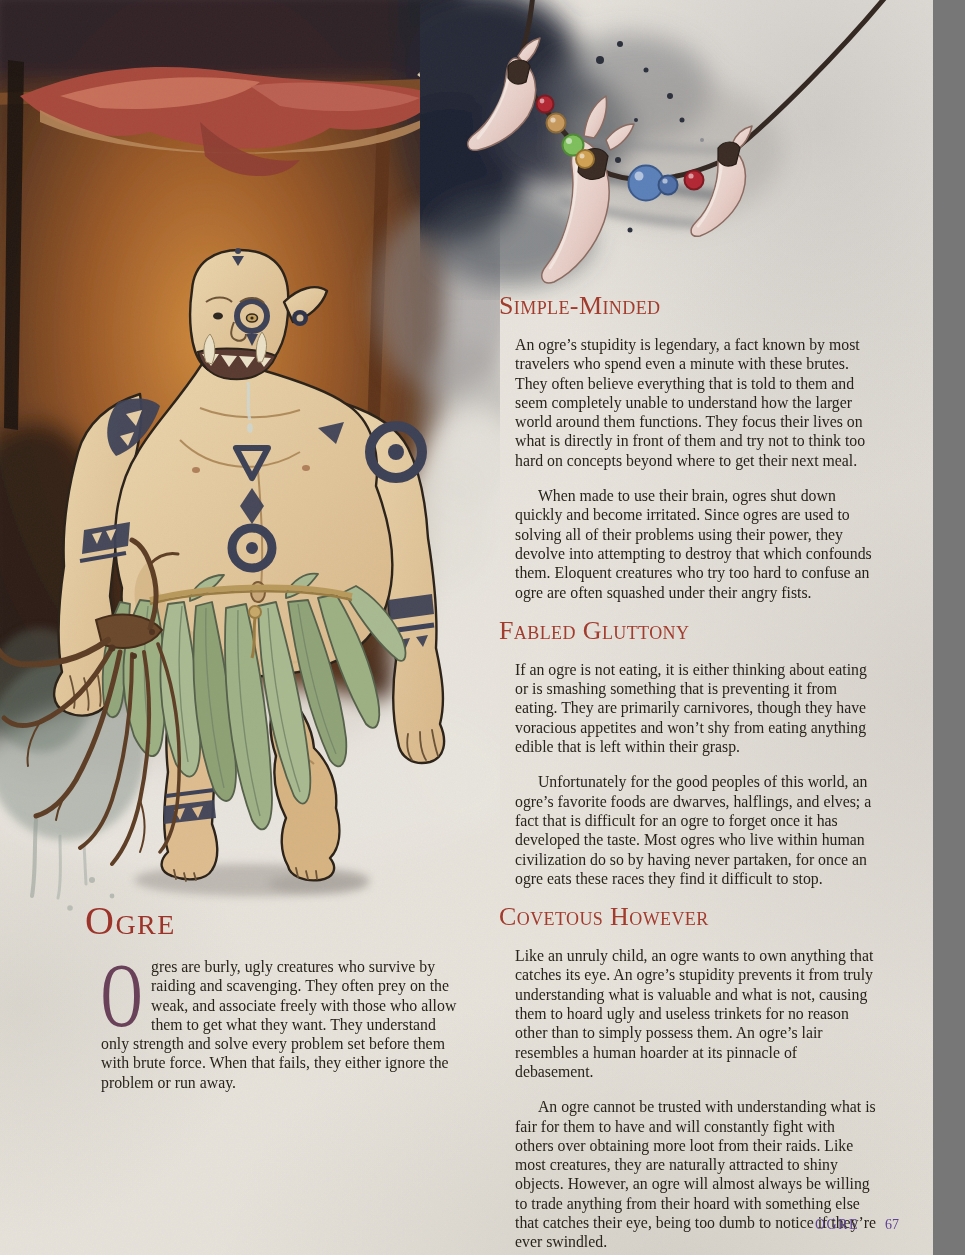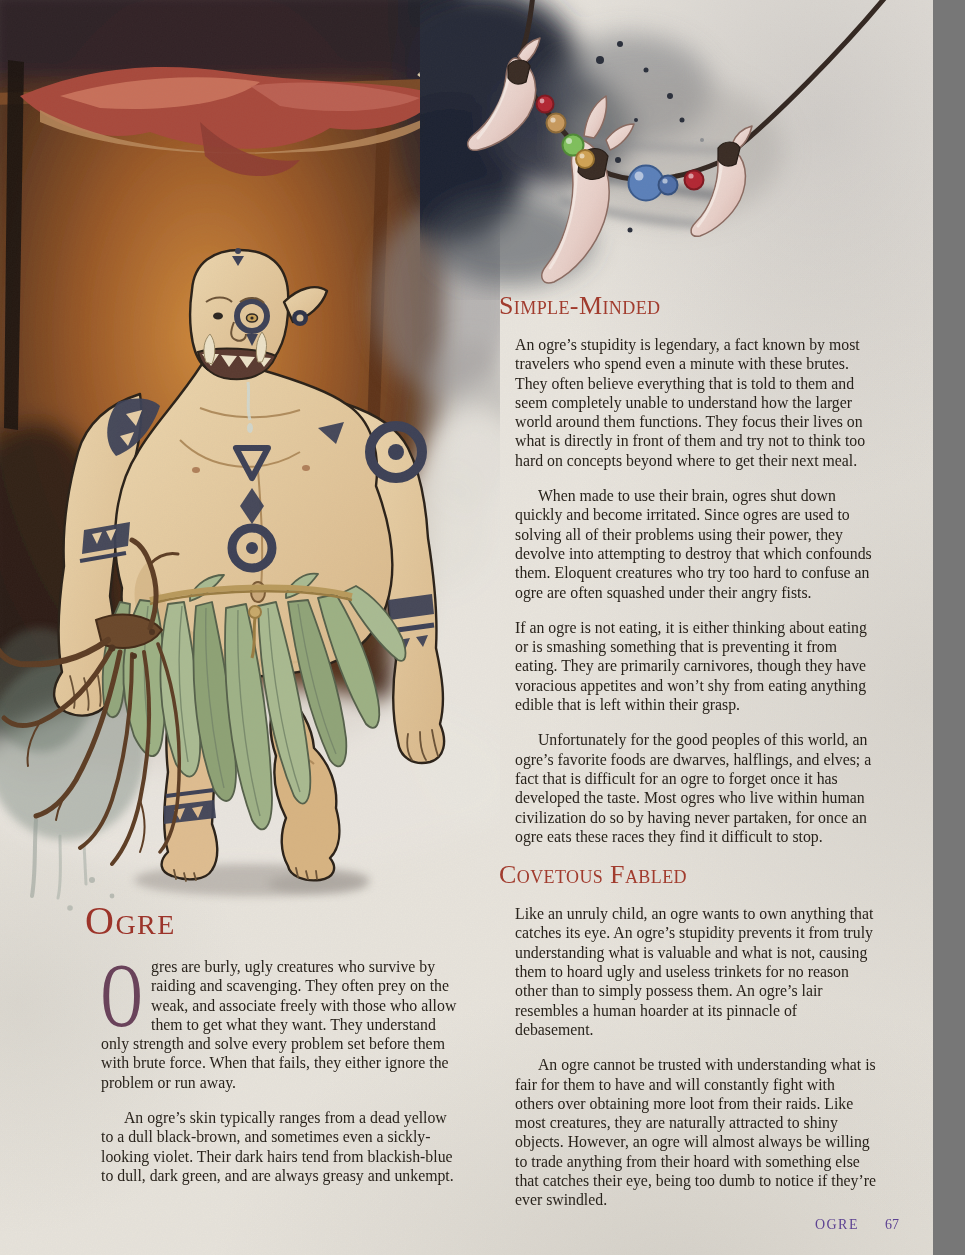--- a/index.html
+++ b/index.html
@@ -330,34 +330,34 @@
         <circle cx="245" cy="181" r="2.6"></circle>
       <circle cx="271" cy="176" r="2.6"></circle>
     </g>
   </svg>
 
   <div class="col-right">
     <h2 class="section-heading first">Simple-Minded</h2>
     <p>An ogre’s stupidity is legendary, a fact known by most travelers who spend even a minute with these brutes. They often believe everything that is told to them and seem completely unable to understand how the larger world around them functions. They focus their lives on what is directly in front of them and try not to think too hard on concepts beyond where to get their next meal.</p>
     <p class="indent">When made to use their brain, ogres shut down quickly and become irritated. Since ogres are used to solving all of their problems using their power, they devolve into attempting to destroy that which confounds them. Eloquent creatures who try too hard to confuse an ogre are often squashed under their angry fists.</p>
 
+    <h2 class="section-heading">Fabled Gluttony</h2>
     <p>If an ogre is not eating, it is either thinking about eating or is smashing something that is preventing it from eating. They are primarily carnivores, though they have voracious appetites and won’t shy from eating anything edible that is left within their grasp.</p>
     <p class="indent">Unfortunately for the good peoples of this world, an ogre’s favorite foods are dwarves, halflings, and elves; a fact that is difficult for an ogre to forget once it has developed the taste. Most ogres who live within human civilization do so by having never partaken, for once an ogre eats these races they find it difficult to stop.</p>
 
-    <h2 class="section-heading">Covetous Fabled</h2>
+    <h2 class="section-heading">Covetous However</h2>
     <p>Like an unruly child, an ogre wants to own anything that catches its eye. An ogre’s stupidity prevents it from truly understanding what is valuable and what is not, causing them to hoard ugly and useless trinkets for no reason other than to simply possess them. An ogre’s lair resembles a human hoarder at its pinnacle of debasement.</p>
     <p class="indent">An ogre cannot be trusted with understanding what is fair for them to have and will constantly fight with others over obtaining more loot from their raids. Like most creatures, they are naturally attracted to shiny objects. However, an ogre will almost always be willing to trade anything from their hoard with something else that catches their eye, being too dumb to notice if they’re ever swindled.</p>
   </div>
 
   <div class="col-left">
     <h1 class="page-title">Ogre</h1>
     <p>
       <span class="dropcap">O</span><span>gres are burly, ugly creatures who survive by raiding and scavenging. They often prey on the weak, and associate freely with those who allow them to get what they want. They understand only strength and solve every problem set before them with brute force. When that fails, they either ignore the problem or run away.</span>
     </p>
-    <p class="indent">An ogre’s skin typically ranges from a dead yellow to a dull black-brown, and sometimes even a sickly-looking violet. Their dark hairs tend from blackish-blue to dull, dark green, and are always greasy and unkempt.</p>
   </div>
 
   <div class="footer">
     <span class="sec">OGRE</span><span class="num">67</span>
   </div>
 
   <svg class="grain" width="965" height="1255">
     <filter id="grainF">
       <feTurbulence type="fractalNoise" baseFrequency="0.8" numOctaves="2" stitchTiles="stitch"></feTurbulence>
       <feColorMatrix type="matrix" values="0 0 0 0 0.35  0 0 0 0 0.33  0 0 0 0 0.30  0 0 0 0.9 0"></feColorMatrix>

